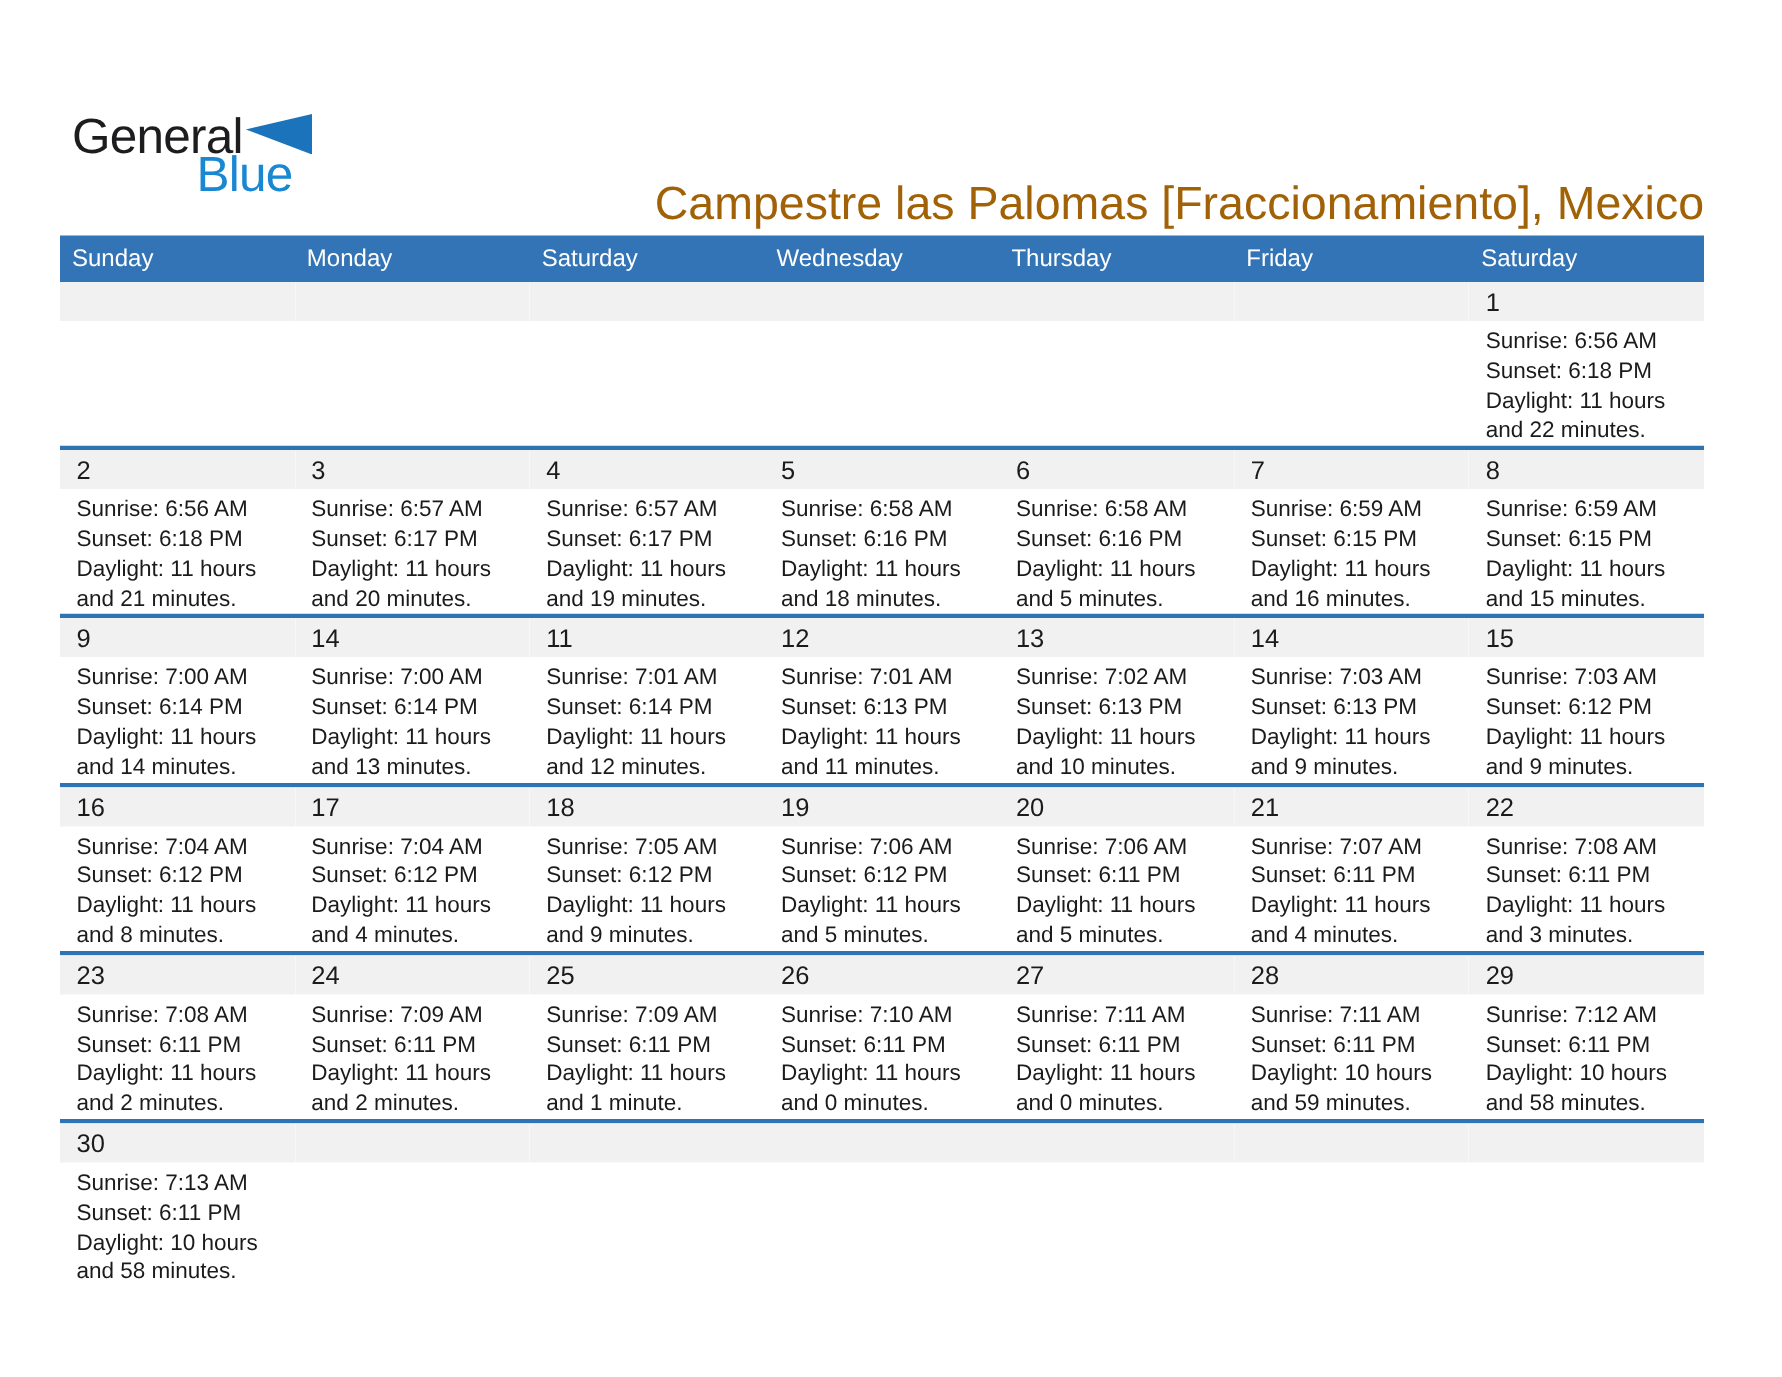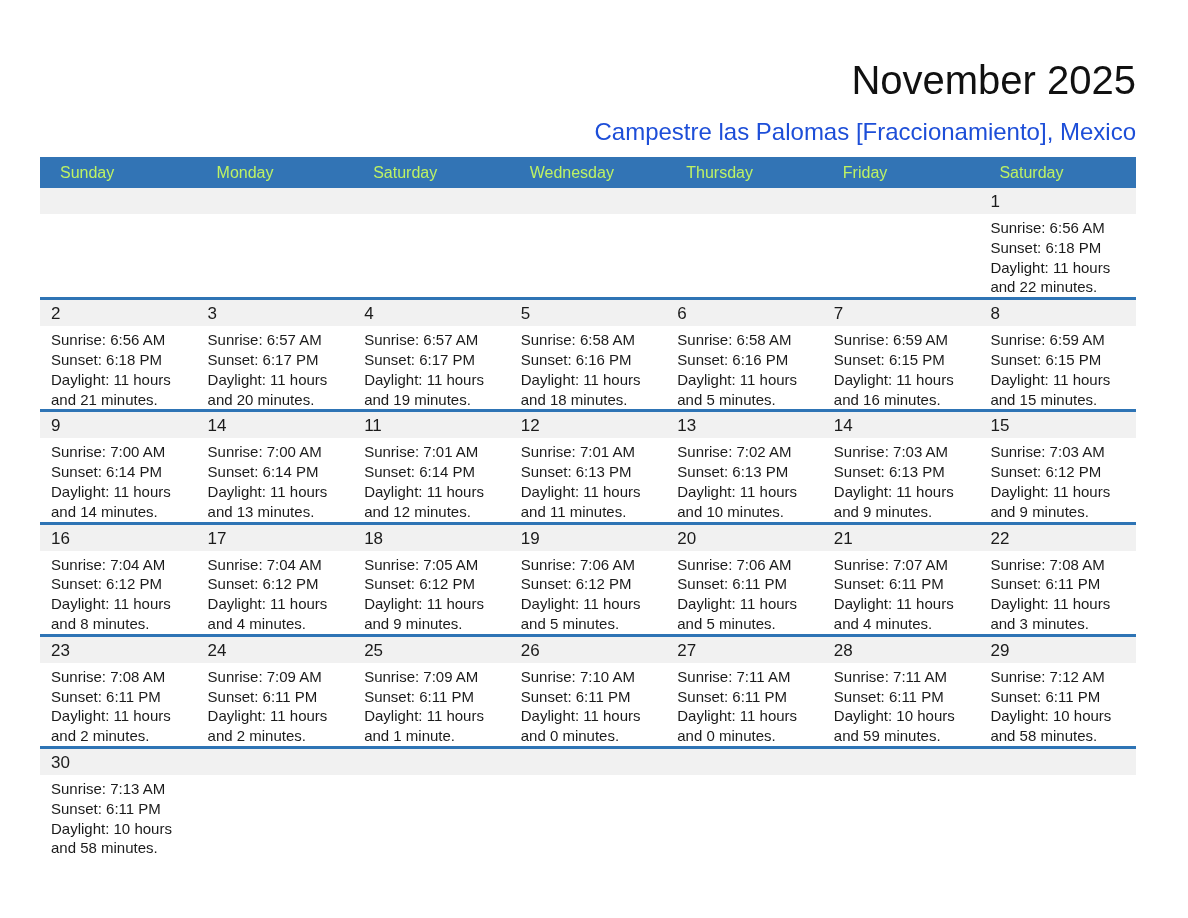--- a/index.html
+++ b/index.html
@@ -19,41 +19,47 @@
   .logo{position:absolute;left:48px;top:74px;width:160px;}
   .logo-row1{display:flex;align-items:flex-start;}
   .logo-general{font-size:33px;font-weight:500;color:#1d1d1f;letter-spacing:-0.5px;line-height:1;}
   .logo-tri{width:46px;height:27px;margin-left:2px;margin-top:2px;background:var(--logo-tri);
     clip-path:polygon(0 38%,100% 0,100% 100%);}
   .logo-row2{font-size:33px;font-weight:500;letter-spacing:-0.5px;color:var(--logo-blue);
     text-align:right;margin-right:13px;margin-top:-8px;line-height:1;}
 
   
   .title{position:absolute;right:52px;top:58px;font-size:40px;font-weight:400;text-align:right;color:#111;}
-  .subtitle{position:absolute;right:52px;top:118px;font-size:24px;font-weight:400;text-align:right;color:#1d4ed8;}
+  .subtitle{position:absolute;right:52px;top:118px;font-size:31px;font-weight:400;text-align:right;color:#a16207;}
 
   
   .calendar{position:absolute;left:40px;top:157px;width:1096px;}
   .weekday-header{display:grid;grid-template-columns:repeat(7,1fr);background:var(--header-bg);
     height:31px;align-items:center;}
-  .weekday-header .wd{color:#bef264;font-size:16px;padding-left:20px;font-weight:400;}
+  .weekday-header .wd{color:#ffffff;font-size:16px;padding-left:8px;font-weight:400;}
   .week-row{display:grid;grid-template-columns:repeat(7,1fr);}
   .week-row.divided{border-top:3px solid var(--divider);}
   .day-cell{min-height:107px;background:#fff;}
   .date-strip{height:26px;line-height:27px;background:var(--strip);font-size:17px;padding-left:11px;}
   .cell-content{padding:4px 6px 0 11px;font-size:15px;line-height:19.8px;}
   .cell-content .line{white-space:nowrap;}
 </style>
 </head>
 <body>
 
 <div class="page">
 
-
-  <div class="title">November 2025</div>
+  <div class="logo">
+    <div class="logo-row1">
+      <span class="logo-general">General</span>
+      <span class="logo-tri"></span>
+    </div>
+    <div class="logo-row2">Blue</div>
+  </div>
+
   <div class="subtitle">Campestre las Palomas [Fraccionamiento], Mexico</div>
 
   <div class="calendar">
     <div class="weekday-header">
       <span class="wd">Sunday</span>
       <span class="wd">Monday</span>
       <span class="wd">Saturday</span>
       <span class="wd">Wednesday</span>
       <span class="wd">Thursday</span>
       <span class="wd">Friday</span>

